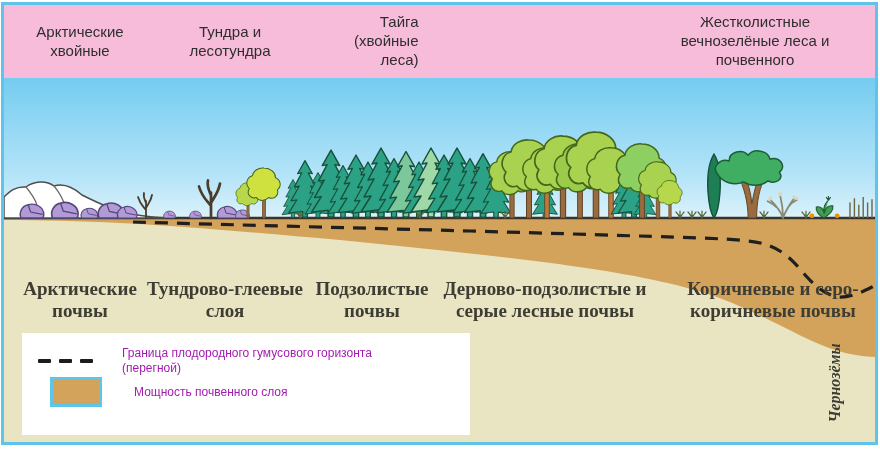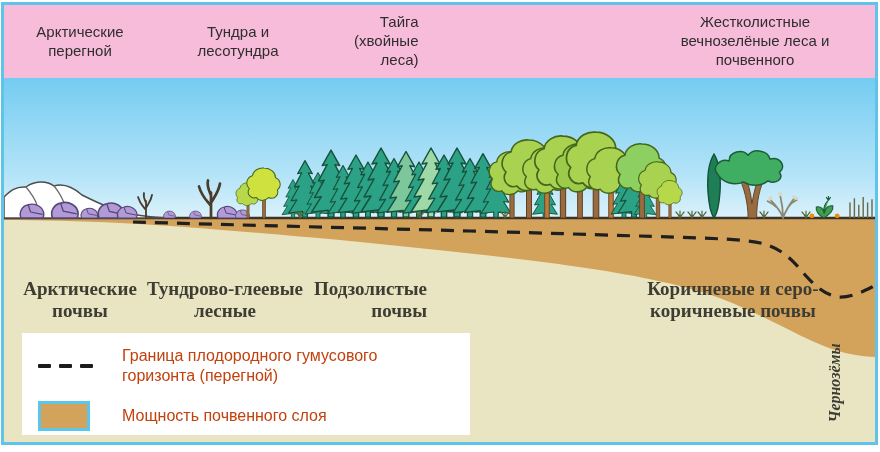--- a/index.html
+++ b/index.html
@@ -21,58 +21,58 @@
     position:absolute;left:4px;top:5px;width:872px;height:73px;
     background:var(--header_pink,#f8bcdb);z-index:2;
   }
   .zone-label{
     position:absolute;top:5px;height:73px;z-index:3;
     display:flex;align-items:center;justify-content:center;
     text-align:center;font-size:15px;line-height:1.26;color:#2e2e2e;
     transform:translateX(-50%);
   }
   .zl1{left:80px;width:124px;}
-  .zl2{left:238px;width:112px;justify-content:flex-end;}
+  .zl2{left:230px;width:112px;justify-content:flex-end;}
   .zl3{left:371px;width:95px;text-align:right;}
   .zl4{left:546px;width:185px;}
   .zl5{left:755px;width:165px;}
   
   .soil-label{
     position:absolute;top:278px;z-index:3;transform:translateX(-50%);
     text-align:center;
     font-family:"Liberation Serif",serif;font-weight:700;
     font-size:19px;line-height:1.18;color:var(--soil_text,#3d3d33);
   }
   .sl1{left:80px;width:140px;}
   .sl2{left:225px;width:170px;}
-  .sl3{left:352px;width:150px;text-align:right;}
+  .sl3{left:372px;width:150px;}
   .sl4{left:545px;width:250px;}
-  .sl5{left:733px;width:185px;}
+  .sl5{left:773px;width:185px;}
   #chernozem-label{
     position:absolute;left:776px;top:373px;width:120px;height:20px;z-index:3;
     transform:rotate(-90deg);text-align:center;
     font-family:"Liberation Serif",serif;font-style:italic;font-weight:700;
     font-size:16px;color:var(--soil_text,#3d3d33);white-space:nowrap;
   }
   
   #legend{
     position:absolute;left:22px;top:333px;width:448px;height:102px;
     background:#ffffff;z-index:4;
   }
   .legend-row{position:absolute;left:16px;display:flex;align-items:center;}
   .lr1{top:13px;}
-  .lr2{top:68px;}
+  .lr2{top:44px;margin-left:12px;}
   .legend-sym{width:58px;margin-right:26px;flex:0 0 auto;display:flex;align-items:center;}
   .dash-sample{display:flex;gap:8px;align-items:center;}
   .dash-sample i{display:block;width:13px;height:4px;background:#1c1c1c;border-radius:1px;}
   .soil-swatch{
     width:52px;height:30px;background:var(--soil_brown,#d3a35b);
     border:3px solid var(--frame_blue,#5ec4e9);box-sizing:border-box;
   }
-  .legend-text{font-size:16px;line-height:1.22;color:#c2410c;width:310px;}
+  .legend-text{font-size:12px;line-height:1.22;color:#a21caf;width:310px;}
 </style>
 </head>
 <body>
 
 <div id="app">
 
   <svg id="scene" width="880" height="452" viewBox="0 0 880 452">
     <defs>
       <linearGradient id="skyGrad" x1="0" y1="0" x2="0" y2="1">
         <stop offset="0" stop-color="#74ccf1"></stop>
@@ -211,35 +211,36 @@
       <use href="#tuft" transform="translate(702,218)"></use>
       <use href="#tuft" transform="translate(764,218)"></use>
       <use href="#tuft" transform="translate(806,218)"></use>
     </g>
 
     <path d="M133,222 C240,225 360,228 470,231 C560,233.5 640,236 700,238 C740,239.5 758,241 770,246 C788,253 797,266 807,277 C816,287 826,295 838,297 C850,298 862,292 872,287 L877,284" fill="none" style="stroke:var(--humus_line,#1f1f1f)" stroke-width="3.2" stroke-dasharray="13 9"></path>
   </svg>
 
   <div id="zones-band"></div>
   <div class="zone-label zl1">
-      <span>Арктические перегной</span>
+      <span>Арктические хвойные</span>
     </div>
   <div class="zone-label zl2">
       <span>Тундра и лесотундра</span>
     </div>
   <div class="zone-label zl3">
       <span>Тайга (хвойные леса)</span>
     </div>
   <div class="zone-label zl5">
       <span>Жестколистные вечнозелёные леса и почвенного</span>
     </div>
 
   <div class="soil-label sl1">Арктические почвы</div>
-  <div class="soil-label sl2">Тундрово-глеевые лесные</div>
+  <div class="soil-label sl2">Тундрово-глеевые слоя</div>
   <div class="soil-label sl3">Подзолистые почвы</div>
+  <div class="soil-label sl4">Дерново-подзолистые и серые лесные почвы</div>
   <div class="soil-label sl5">Коричневые и серо-коричневые почвы</div>
   <div id="chernozem-label">Чернозёмы</div>
 
   <div id="legend">
     <div class="legend-row lr1">
       <div class="legend-sym">
         <div class="dash-sample">
             <i></i>
             <i></i>
             <i></i>

